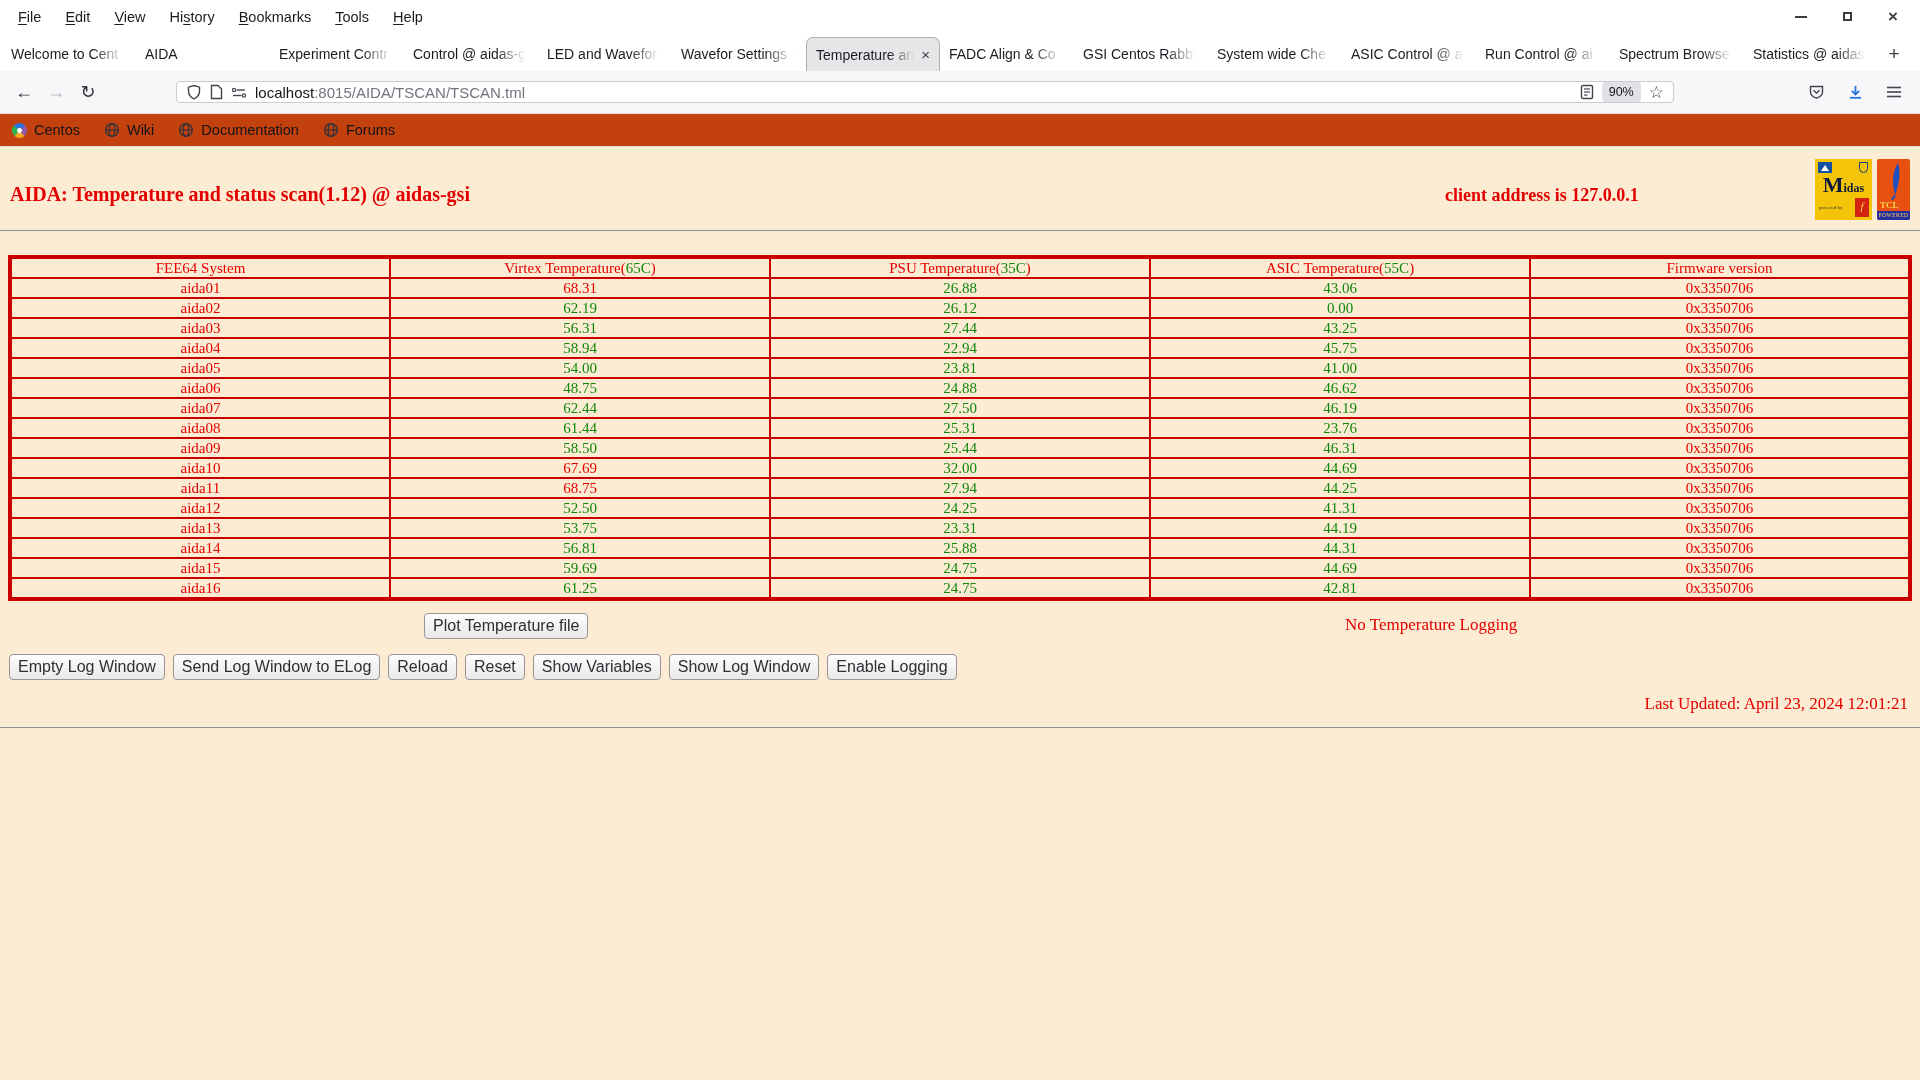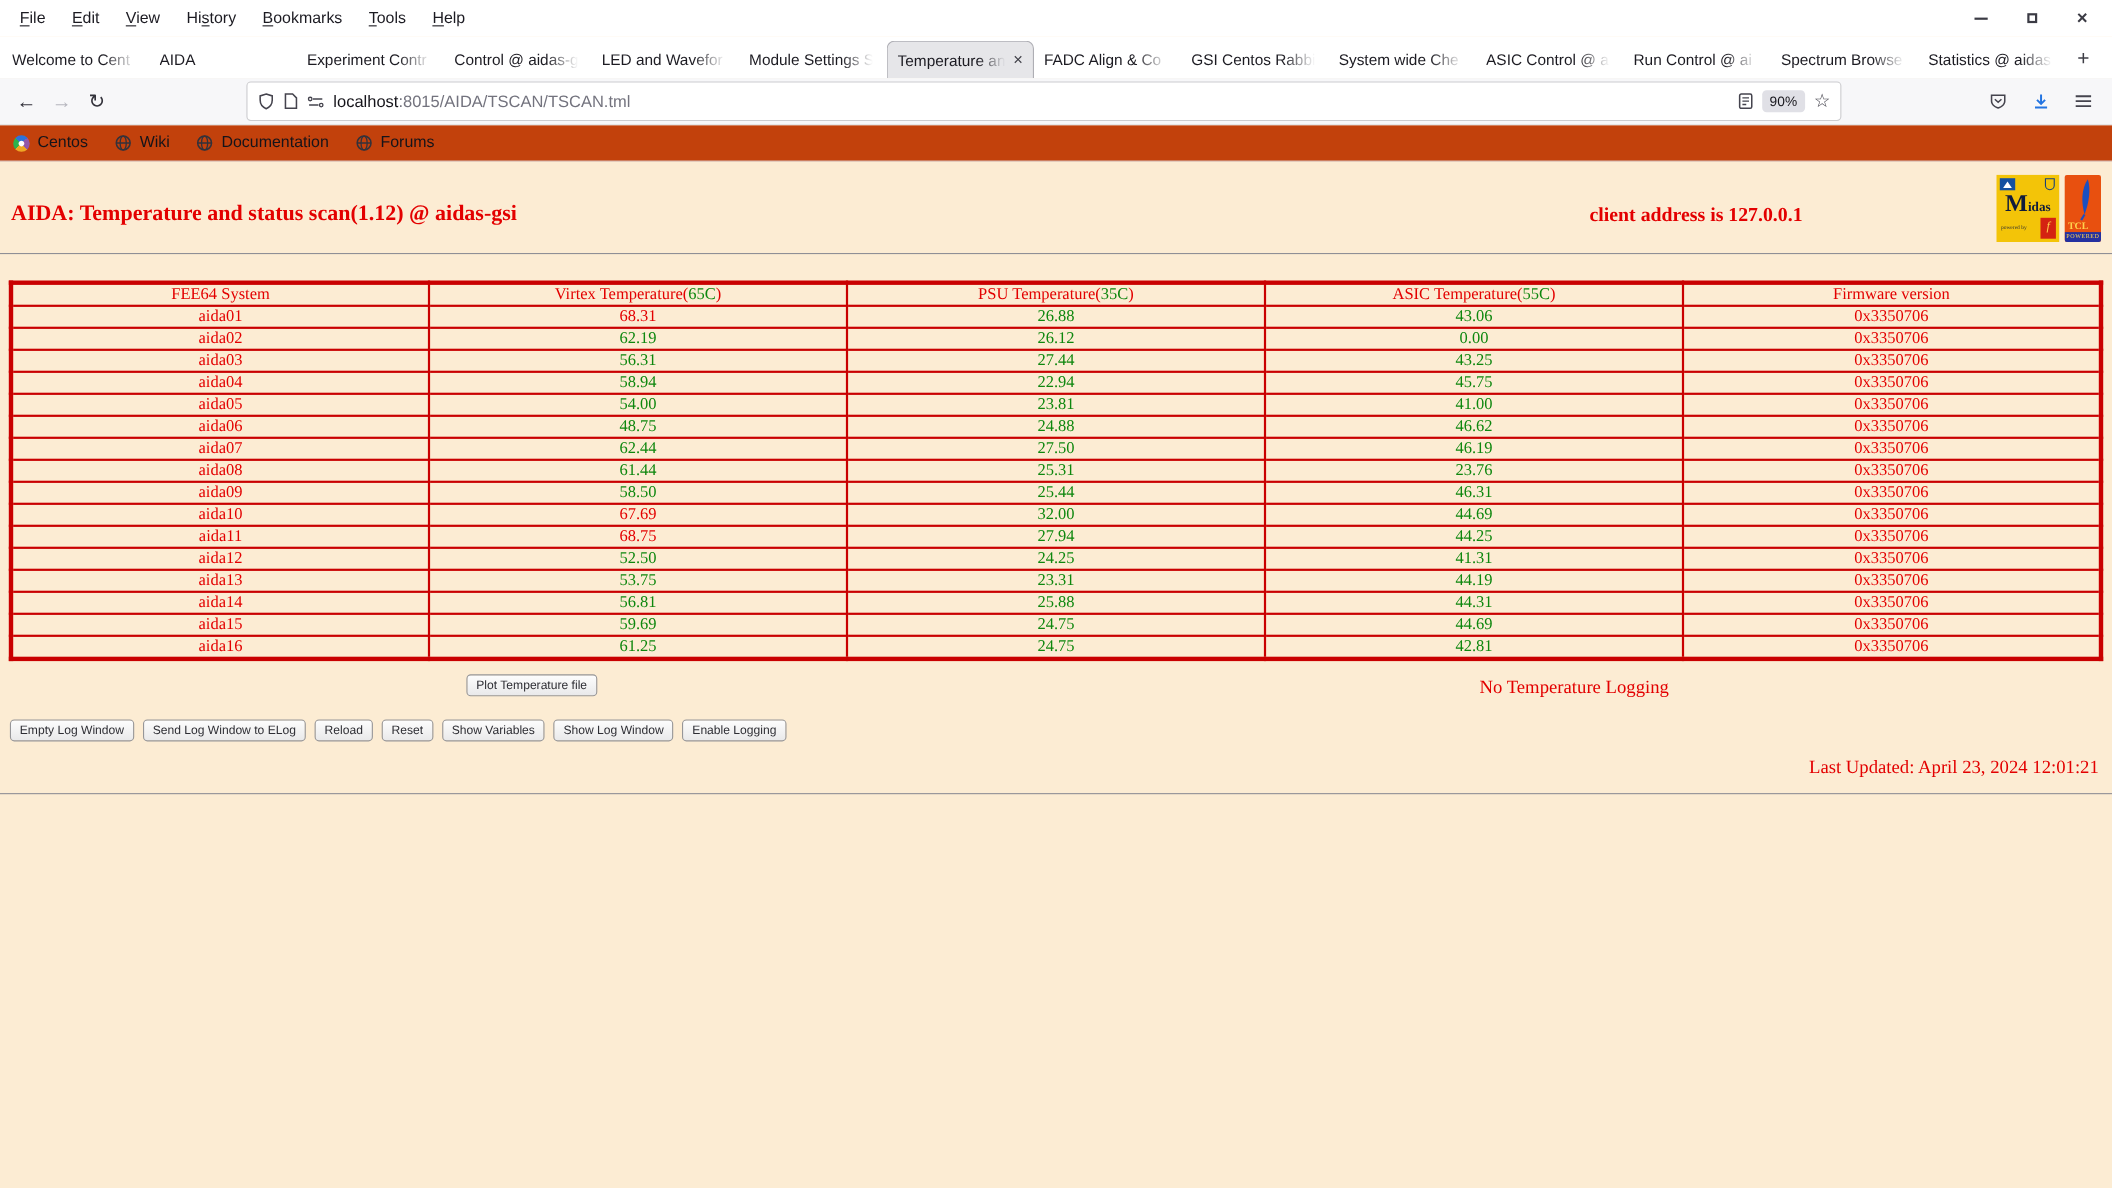--- a/index.html
+++ b/index.html
@@ -26,22 +26,22 @@
   .tab.active { background:#e6e6e9; border:1px solid #aeaeb4; border-bottom:none; }
   .tab-close { font-size:15px; color:#3e3e46; margin-left:4px; }
   .newtab { width:32px; height:34px; display:flex; align-items:center; justify-content:center;
             font-size:19px; color:#3e3e46; }
 
   .navbar { height:43px; background:#f7f7f9; border-bottom:1px solid #ddddde;
             display:flex; align-items:center; padding:0 8px; }
   .nav-btn { width:32px; height:30px; display:flex; align-items:center; justify-content:center;
              font-size:18px; color:#33323b; flex:none; }
   .nav-btn.disabled { color:#b7b7bf; }
-  .urlbar { flex:1; height:36px; background:#ffffff; border:1px solid #cccccf; border-radius:4px;
-            display:flex; align-items:center; gap:8px; padding:0 9px; margin:0 130px 0 120px; }
+  .urlbar { flex:1; height:22px; background:#ffffff; border:1px solid #cccccf; border-radius:4px;
+            display:flex; align-items:center; gap:8px; padding:0 9px; margin:0 130px 0 72px; }
   .url-text { flex:1; font-size:15px; color:#15141a; white-space:nowrap; }
   .url-text .dim { color:#73737e; }
   .zoom-pill { background:#e0e0e6; border-radius:4px; padding:3px 7px; font-size:12.5px; color:#15141a; }
   .star { font-size:17px; color:#45444e; }
   .chrome-icon svg { display:block; }
   .right-icons { display:flex; align-items:center; gap:22px; padding:0 10px 0 4px; }
 
   .bookmarksbar { height:33px; background:#c2410c; border-bottom:1px solid #dddde0;
                   display:flex; align-items:center; padding:0 12px; gap:24px;
                   font-size:14.5px; color:#15141a; }
@@ -84,21 +84,21 @@
   
   .temp-table { width:1904px; margin:24px 8px 0 8px; border-collapse:collapse;
                 border:4px solid #c90000; table-layout:fixed; }
   .temp-table th, .temp-table td { border:2px solid #c90000; height:20px; padding:0;
                 text-align:center; font-weight:normal; font-size:15px; line-height:18px; }
   .c-red { color:#e30000; }
   .c-green { color:#0e870e; }
 
   
   .plot-row { position:relative; height:26px; margin-top:12px; }
-  .gtk-btn { font-family:"Liberation Sans","DejaVu Sans",sans-serif; font-size:11px; color:#2e2e34;
+  .gtk-btn { font-family:"Liberation Sans","DejaVu Sans",sans-serif; font-size:16px; color:#2e2e34;
              background:linear-gradient(#fdfdfd,#e9e9ea); border:1px solid #969699; border-radius:4px;
              padding:3px 8px; white-space:nowrap; }
   .plot-btn { position:absolute; left:424px; top:0; }
   .logging-status { position:absolute; left:1345px; top:2px; font-size:17px; color:#e30000; }
   .sysfunc-row { margin:16px 0 0 9px; display:flex; align-items:center; gap:16px; }
   .sysfunc-label { font-size:17px; color:#e30000; }
   .gtk-select { font-family:"Liberation Sans","DejaVu Sans",sans-serif; font-size:13.5px; color:#2e2e34;
                 background:linear-gradient(#fdfdfd,#e9e9ea); border:1px solid #969699; border-radius:4px;
                 height:25px; width:158px; display:flex; align-items:center; justify-content:space-between;
                 padding:0 7px; }
@@ -137,21 +137,21 @@
       <div class="tab">
         <span class="tab-label">Experiment Contr</span>
       </div>
       <div class="tab">
         <span class="tab-label">Control @ aidas-g</span>
       </div>
       <div class="tab">
         <span class="tab-label">LED and Wavefor</span>
       </div>
       <div class="tab">
-        <span class="tab-label">Module Settings S</span>
+        <span class="tab-label">Wavefor Settings S</span>
       </div>
       <div class="tab active">
         <span class="tab-label">Temperature an</span>
         <span class="tab-close">×</span>
       </div>
       <div class="tab">
         <span class="tab-label">FADC Align &amp; Co</span>
       </div>
       <div class="tab">
         <span class="tab-label">GSI Centos Rabbit</span>

